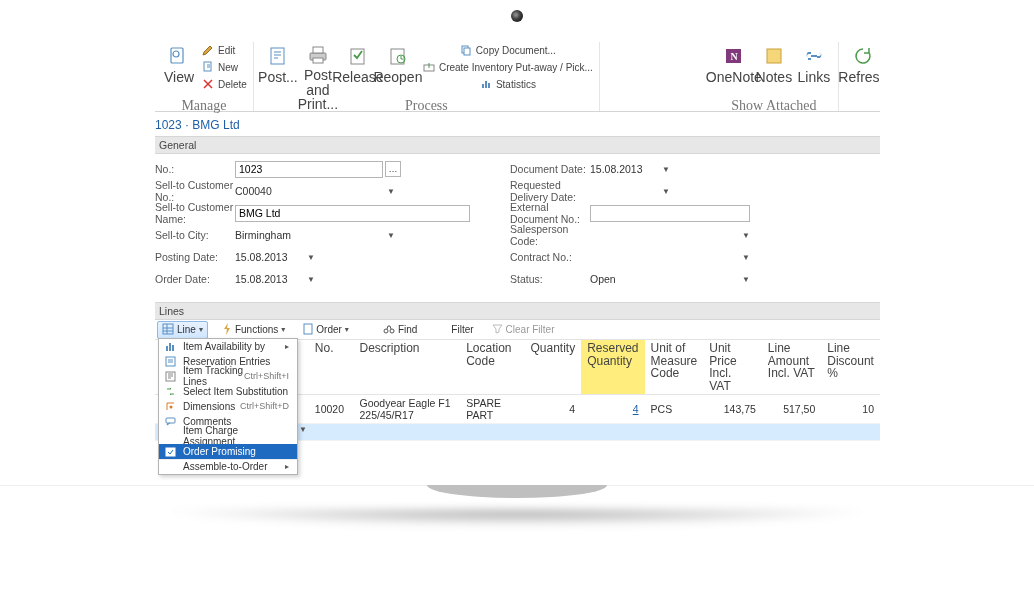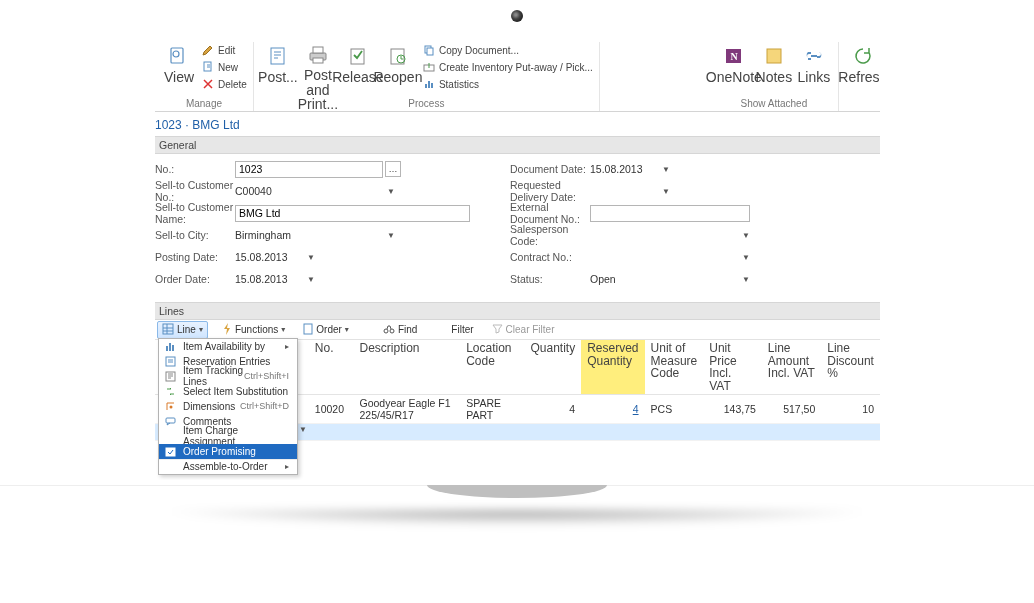--- a/index.html
+++ b/index.html
@@ -9,21 +9,21 @@
   .screen { position: absolute; top: 40px; left: 155px; width: 725px; height: 440px; overflow: hidden; background: #fff; }
   .base { position: absolute; top: 485px; left: 0; width: 1034px; height: 30px; background: #fff; border-top: 1px solid #eee; border-bottom-left-radius: 10px; border-bottom-right-radius: 10px; }
   .notch { position: absolute; top: 485px; left: 50%; transform: translateX(-50%); width: 180px; height: 13px; background: #bfbfbf; border-bottom-left-radius: 180px 26px; border-bottom-right-radius: 180px 26px; }
   .shadow { position: absolute; top: 510px; left: 80px; width: 874px; height: 38px; background: radial-gradient(ellipse 58% 60% at 50% 0%, rgba(0,0,0,0.36), rgba(0,0,0,0) 70%); filter: blur(4px); }
 
   
   .ribbon { display: flex; align-items: flex-start; border-bottom: 1px solid #d4d4d4; padding: 2px 0 0 0; height: 72px; }
   .r-group { display: flex; flex-direction: column; align-items: center; height: 100%; border-right: 1px solid #e5e5e5; padding: 0 4px; position: relative; }
   .r-group:last-child { border-right: none; }
   .r-group-body { display: flex; align-items: flex-start; flex: 1; }
-  .r-group-label { font-size: 10px; color: #777; padding-bottom: 2px; }
+  .r-group-label { font-size: 14px; color: #777; padding-bottom: 2px; font-family: Liberation Serif, serif; }
   .big-btn { display: flex; flex-direction: column; align-items: center; justify-content: flex-start; width: 40px; height: 56px; padding: 2px 2px; cursor: pointer; }
   .big-btn .ico { width: 24px; height: 24px; display:flex; align-items:center; justify-content:center; }
   .big-btn .lbl { font-size: 14px; text-align: center; line-height: 1.05; margin-top: 2px; color: #444; }
   .small-stack { display: flex; flex-direction: column; justify-content: flex-start; padding: 0 2px; gap: 1px; }
   .small-btn { display: flex; align-items: center; height: 16px; cursor: pointer; font-size: 10px; color: #444; gap: 3px; white-space: nowrap; }
   .small-btn .ico { width: 14px; height: 14px; display:flex;align-items:center;justify-content:center; }
 
   .title-row { padding: 6px 0 4px 0; font-size: 12px; color: #1f5fa8; font-weight: 400; }
   .section-hdr { background: #e7e7e7; border-top: 1px solid #d6d6d6; border-bottom: 1px solid #d6d6d6; padding: 2px 4px; color: #444; margin-top: 0; }
 
@@ -150,21 +150,21 @@
           <div class="big-btn">
             <span class="ico">
                 <svg width="22" height="22" viewBox="0 0 22 22">
                   <rect x="4" y="4" width="13" height="15" fill="none" stroke="#888"></rect>
                   <circle cx="14" cy="14" r="4" fill="none" stroke="#4a9a4a"></circle>
                   <path d="M14 11v3h2" stroke="#4a9a4a" fill="none"></path>
                 </svg>
               </span>
             <span class="lbl">Reopen</span>
           </div>
-          <div class="small-stack" style="margin-left:2px;">
+          <div class="small-stack" style="margin-left:2px;align-items:center;">
             <div class="small-btn">
                 <span class="ico">
                   <svg width="12" height="12" viewBox="0 0 12 12">
                     <rect x="2" y="2" width="6" height="7" fill="none" stroke="#5a8fc2"></rect>
                     <rect x="4" y="4" width="6" height="7" fill="#fff" stroke="#5a8fc2"></rect>
                   </svg>
                 </span>
                 <span>Copy Document...</span>
               </div>
             <div class="small-btn">

